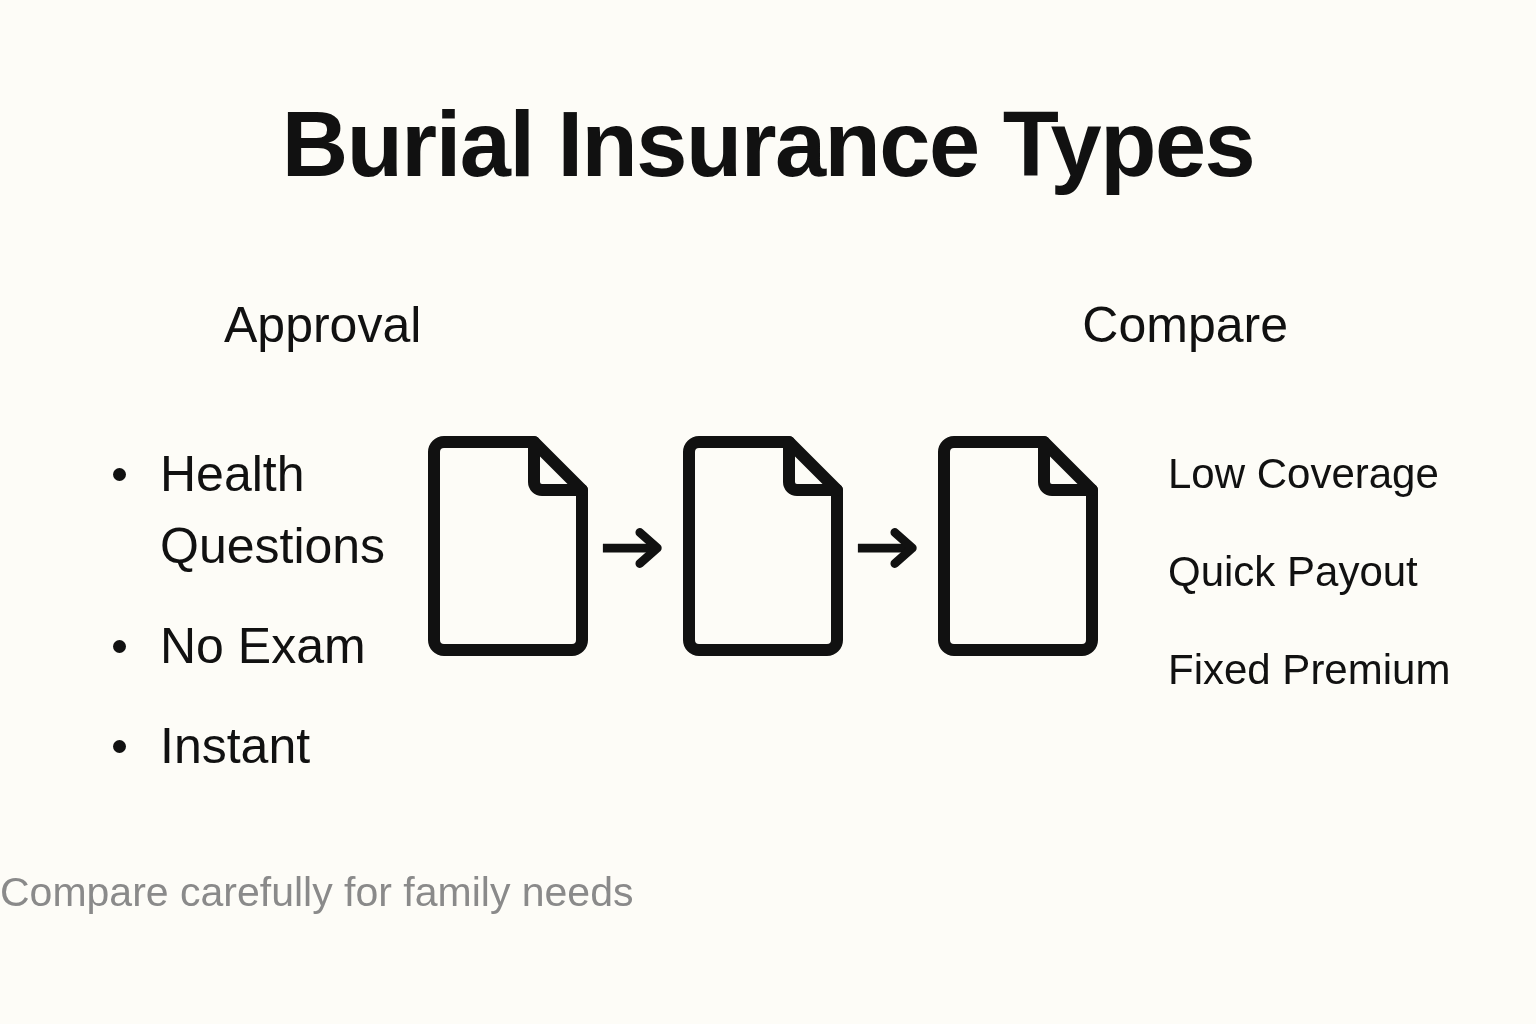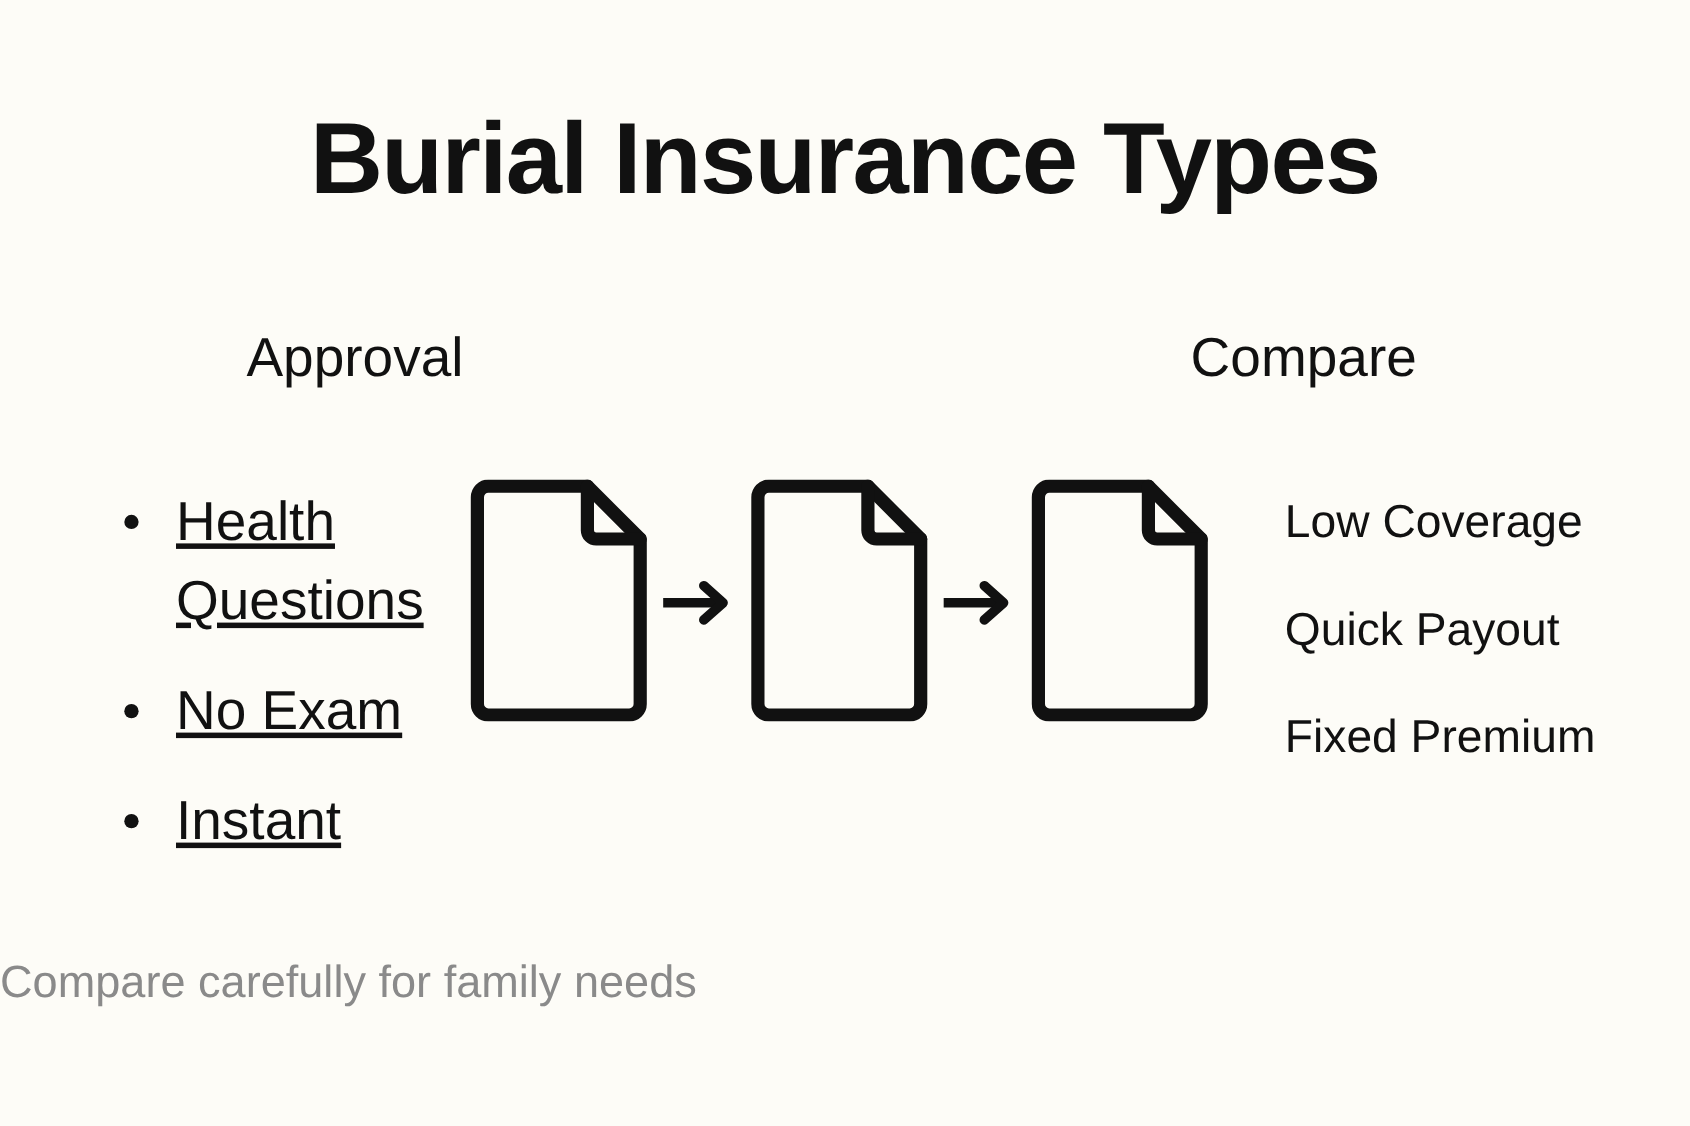--- a/index.html
+++ b/index.html
@@ -59,21 +59,20 @@
     list-style: none;
   }
   .left-list li {
     position: relative;
     padding-left: 56px;
     margin-bottom: 28px;
     font-size: 50px;
     font-weight: 400;
     line-height: 72px;
     color: #111111;
-    text-decoration: underline;
   }
   .left-list li .bullet {
     position: absolute;
     left: 9px;
     top: 30px;
     width: 13px;
     height: 13px;
     border-radius: 50%;
     background: #111111;
   }

